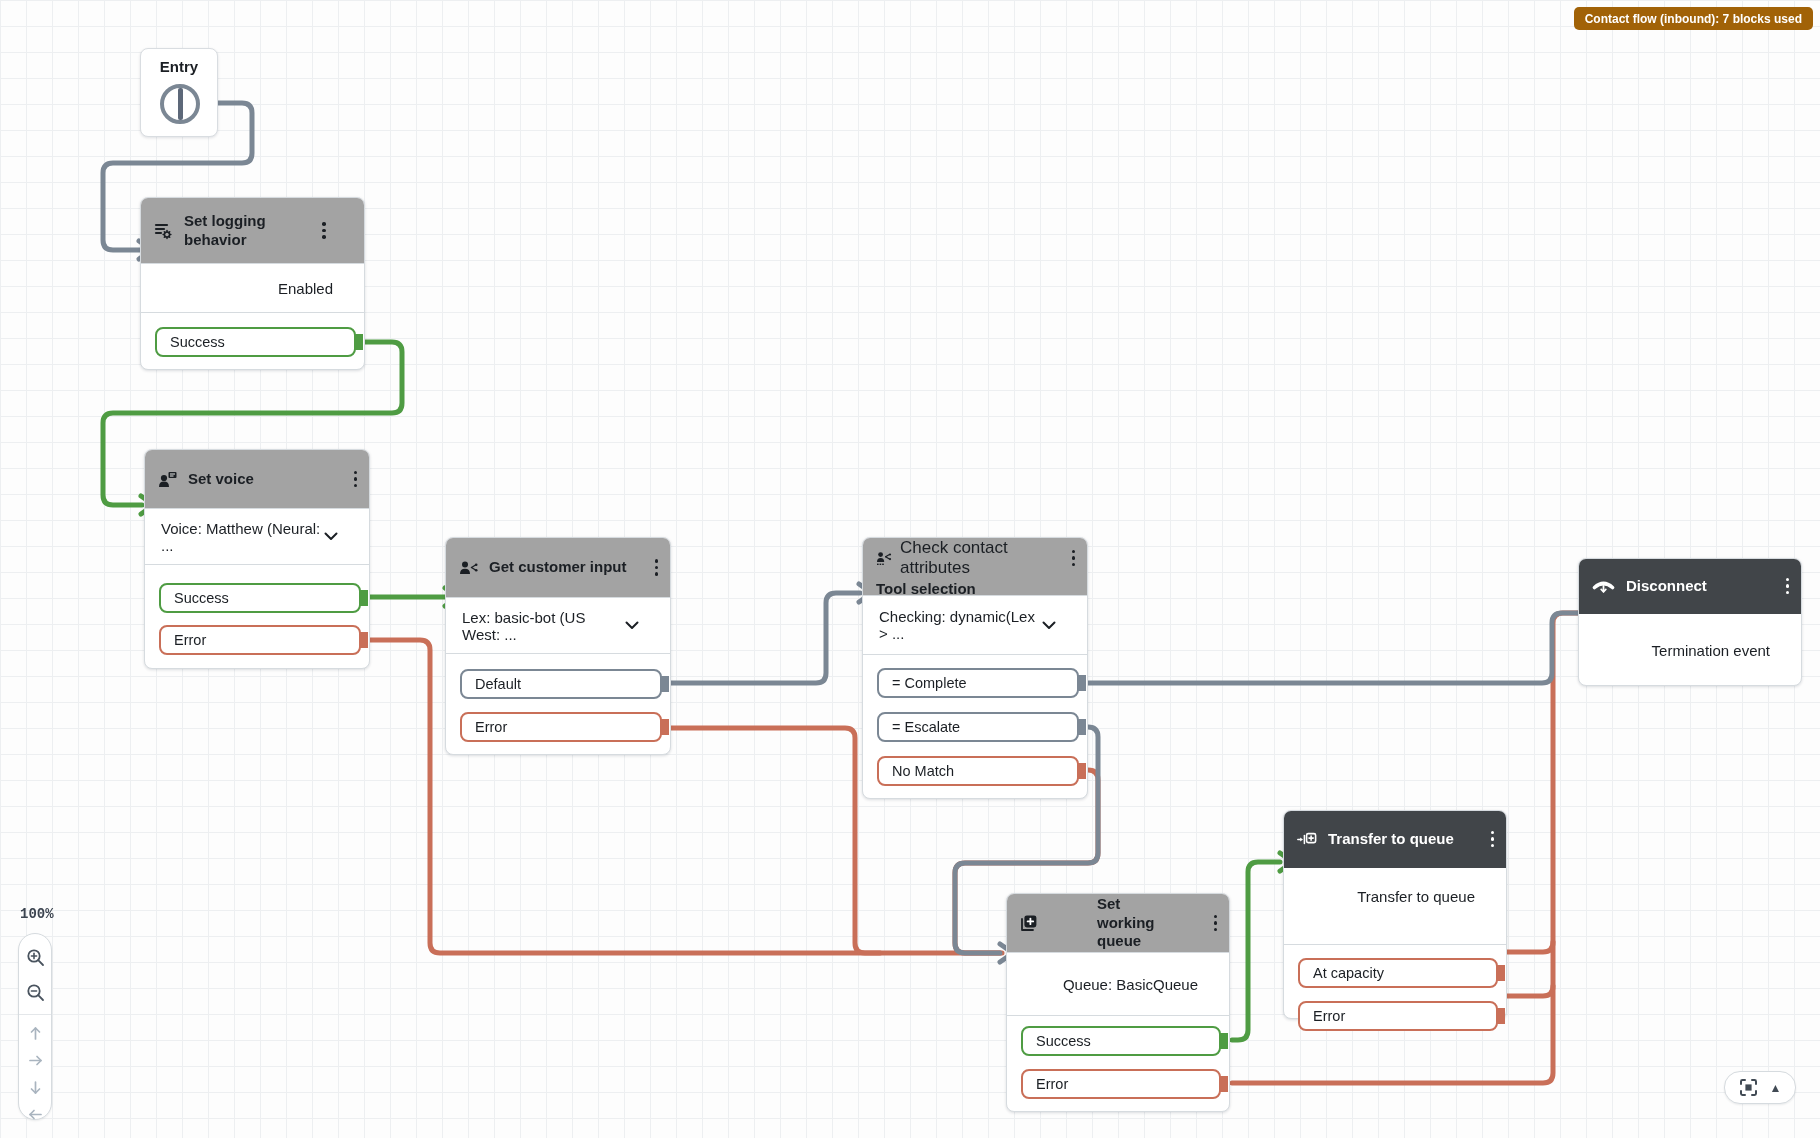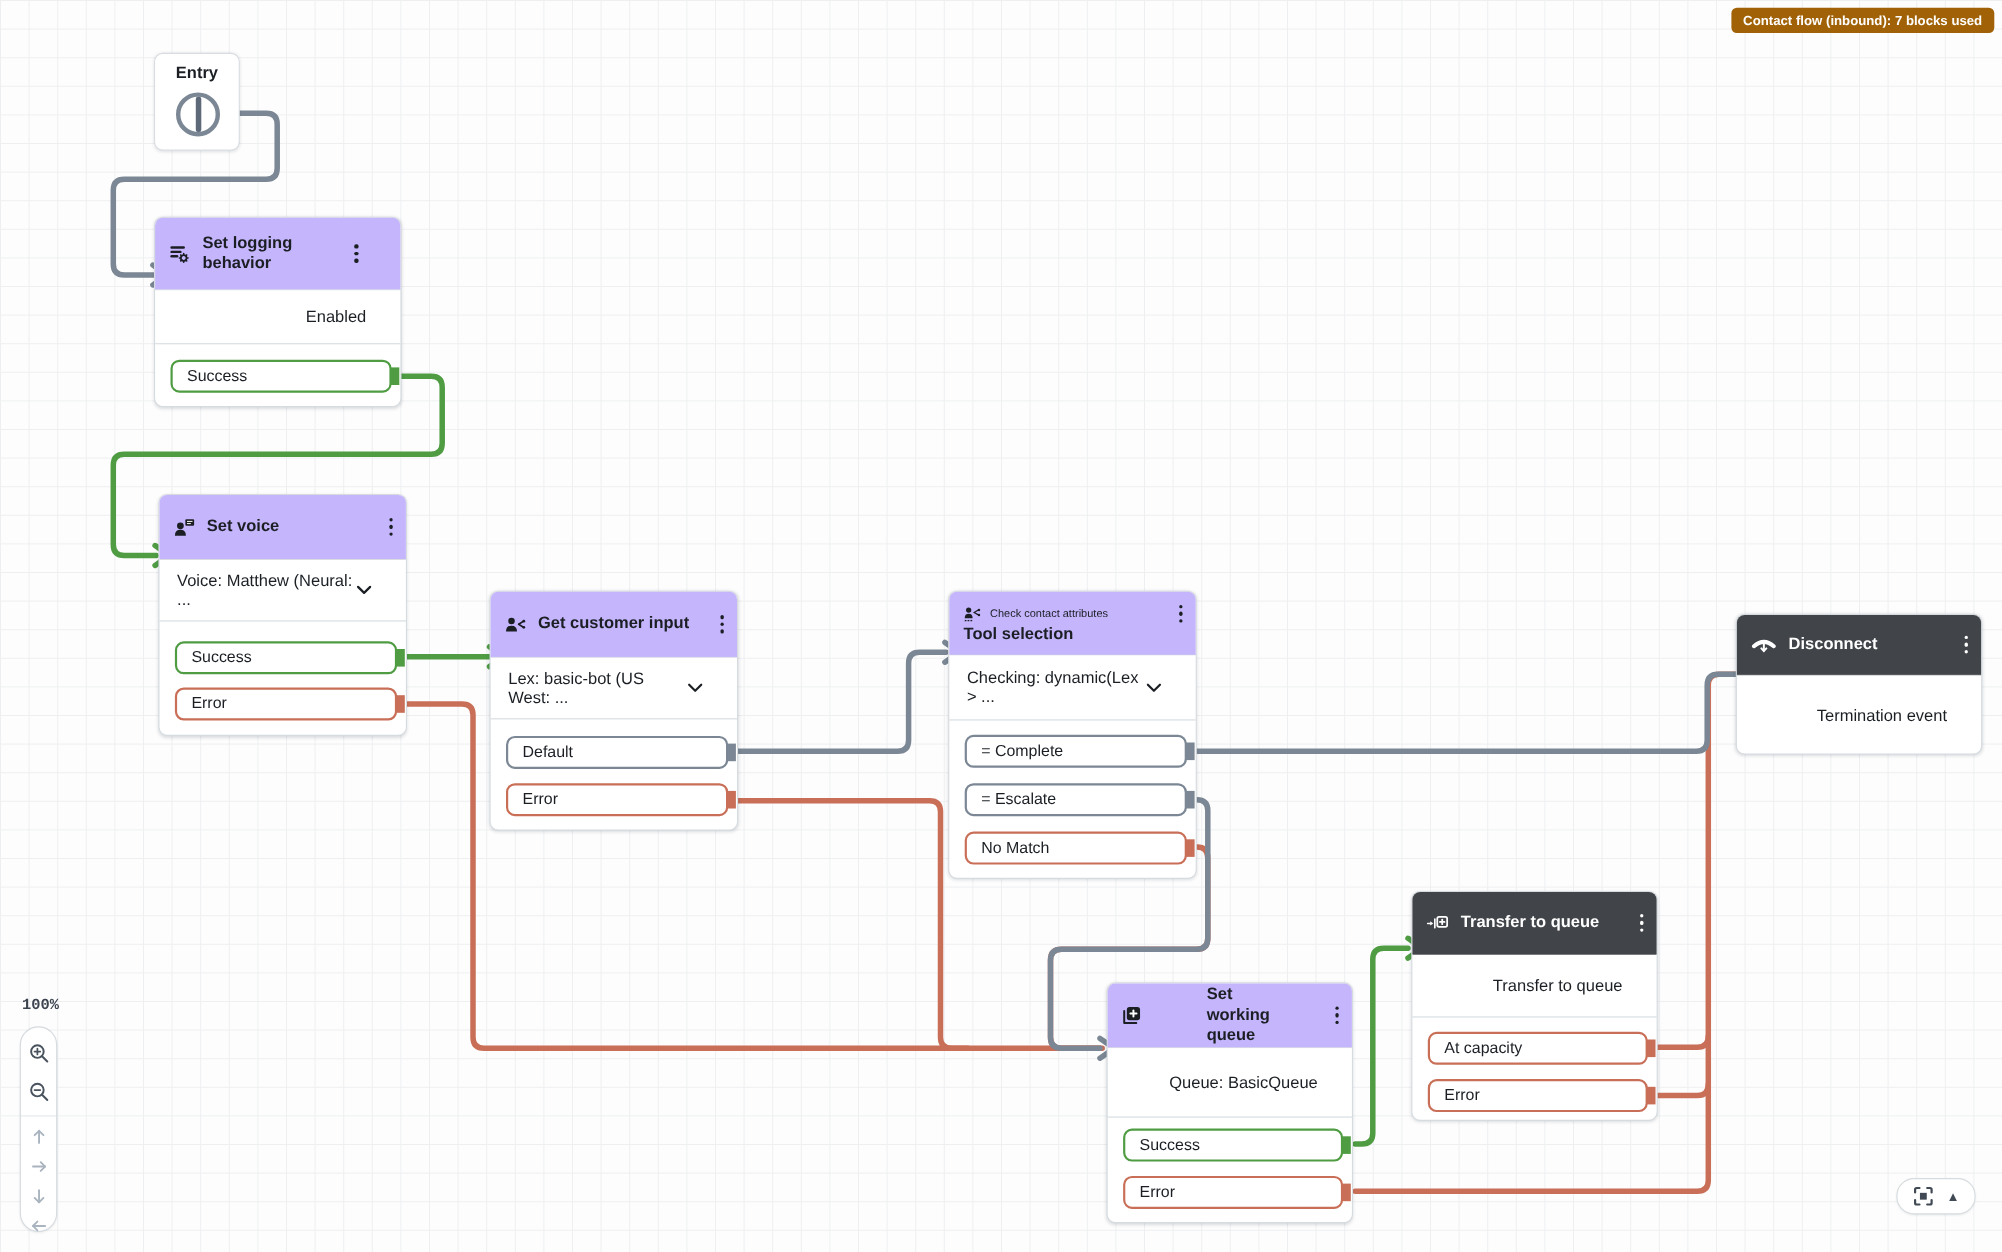--- a/index.html
+++ b/index.html
@@ -17,30 +17,30 @@
   .canvas { position:absolute; inset:0; }
 
   
   .node {
     position:absolute; background:#fff;
     border:1px solid #d6dbdf; border-radius:8px;
     box-shadow:0 1px 3px rgba(2,20,40,.14);
     display:flex; flex-direction:column;
   }
   .node-header {
-    background:#c4b5fd; border-bottom:1px solid #d6dbdf;
+    background:#a3a3a3; border-bottom:1px solid #d6dbdf;
     border-radius:7px 7px 0 0;
     display:flex; align-items:center; padding:0 12px 0 13px;
     flex:0 0 auto; position:relative;
   }
   .node.dark .node-header { background:#414549; color:#fff; border-bottom-color:#414549; }
   .node-title { font-weight:bold; font-size:15px; line-height:1.25; margin-left:11px; flex:1; }
   .node-header.two-line { flex-direction:column; align-items:stretch; justify-content:center; padding:7px 12px 5px 13px; }
   .hrow { display:flex; align-items:center; }
-  .cat-label { font-size:10px; margin-left:8px; flex:1; }
+  .cat-label { font-size:17px; margin-left:8px; flex:1; }
   .sub-title { font-weight:bold; font-size:15px; margin-top:2px; }
   .kebab { display:flex; flex-direction:column; gap:3px; margin-left:8px; cursor:pointer; }
   .kebab i { width:3.5px; height:3.5px; border-radius:50%; background:currentColor; display:block; }
   .param { display:flex; align-items:center; padding:0 31px 0 16px; font-size:15px; flex:0 0 auto;justify-content:flex-end; }
   .param .chev { margin-left:auto; }
   .outputs { display:flex; flex-direction:column; flex:0 0 auto; border-top:1px solid #d6dbdf; }
   .output {
     height:30px; border:2px solid; border-radius:8px; background:#fff;
     display:flex; align-items:center; padding-left:13px; font-size:14.5px;
     position:relative; margin-left:14px; margin-right:8px;
@@ -359,21 +359,21 @@
       <span class="node-title">Transfer to queue</span>
       <span class="kebab">
           <i></i>
           <i></i>
           <i></i>
         </span>
     </div>
     <div class="param" style="height:56px;">
       <span>Transfer to queue</span>
     </div>
-    <div class="outputs" style="padding:13px 0 9px 0; gap:13px;">
+    <div class="outputs" style="padding:13px 0 9px 0; gap:13px;margin-top:20px;">
       <div class="output error">
         <span>At capacity</span>
       </div>
       <div class="output error">
         <span>Error</span>
       </div>
     </div>
   </div>
 
   <div class="node" style="left:1006px; top:893px; width:224px; height:219px;">

